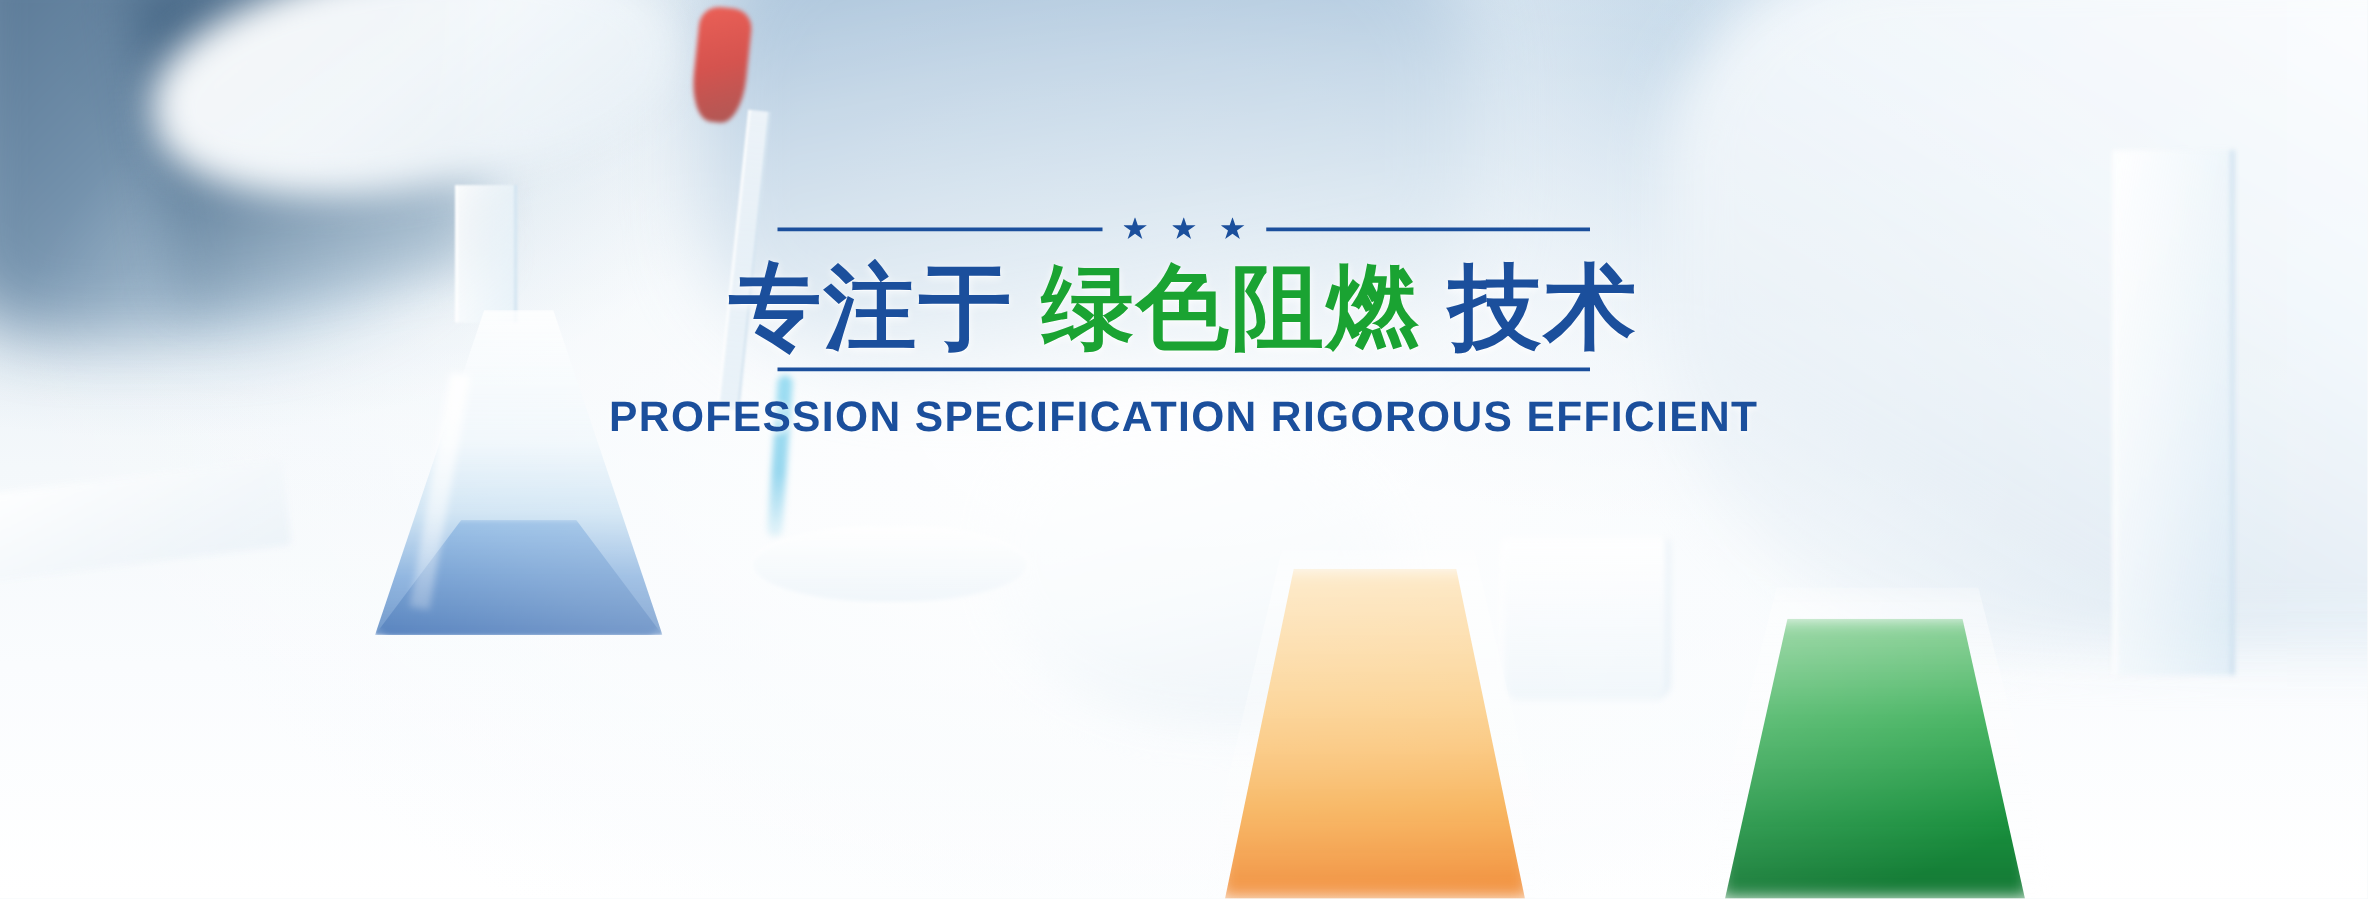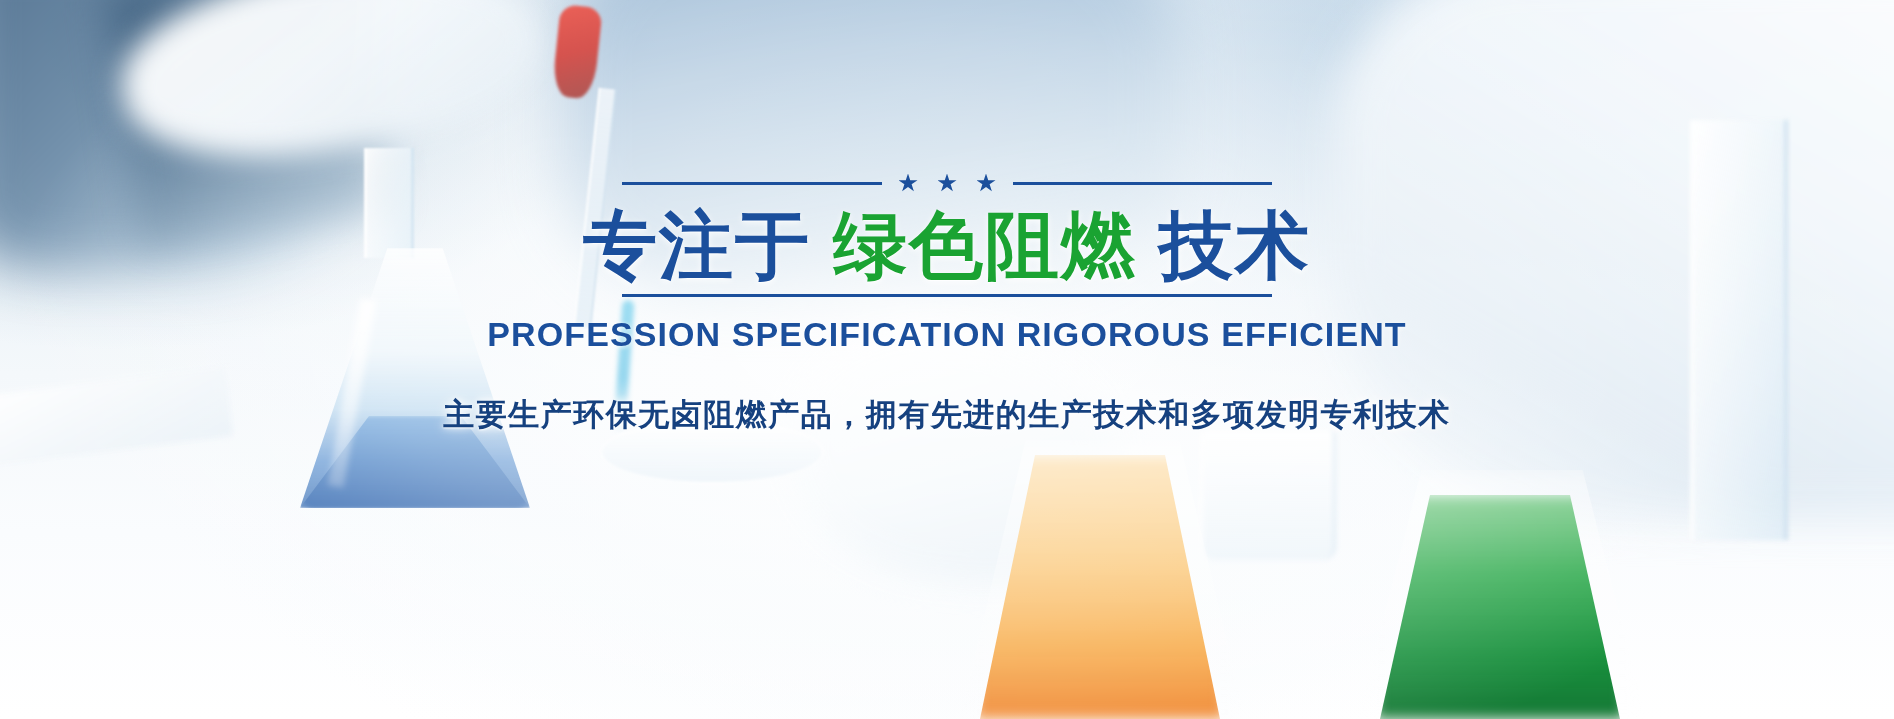--- a/index.html
+++ b/index.html
@@ -386,16 +386,15 @@
     </div>
 
     <div class="headline">
       <span class="seg-blue">专注于</span><span class="gap"></span><span class="seg-green">绿色阻燃</span><span class="gap"></span><span class="seg-blue">技术</span>
     </div>
 
     <div class="headline-underline"></div>
 
     <div class="subtitle-en">PROFESSION SPECIFICATION RIGOROUS EFFICIENT</div>
 
-    <div class="tagline-cn">主要生产环保无卤阻燃产品，拥有先进的生产技术和多项发明专利技术</div>
 
   </div>
 </div>
 
 </body></html>

